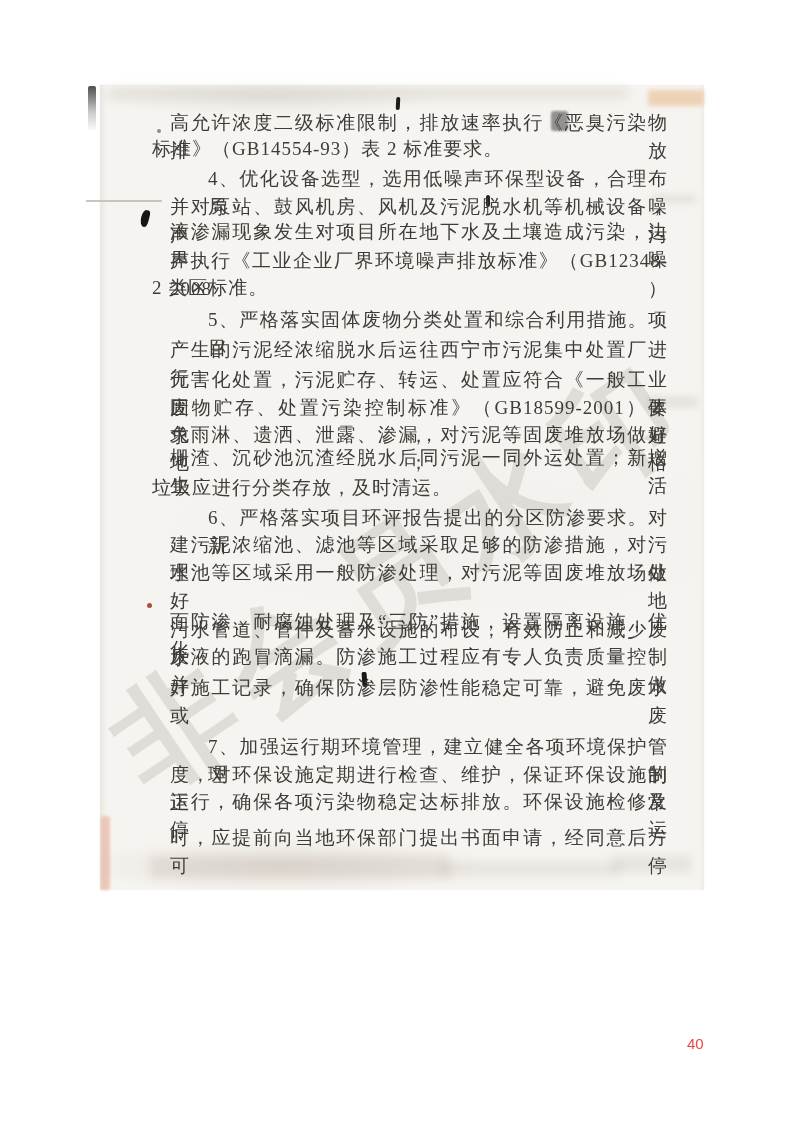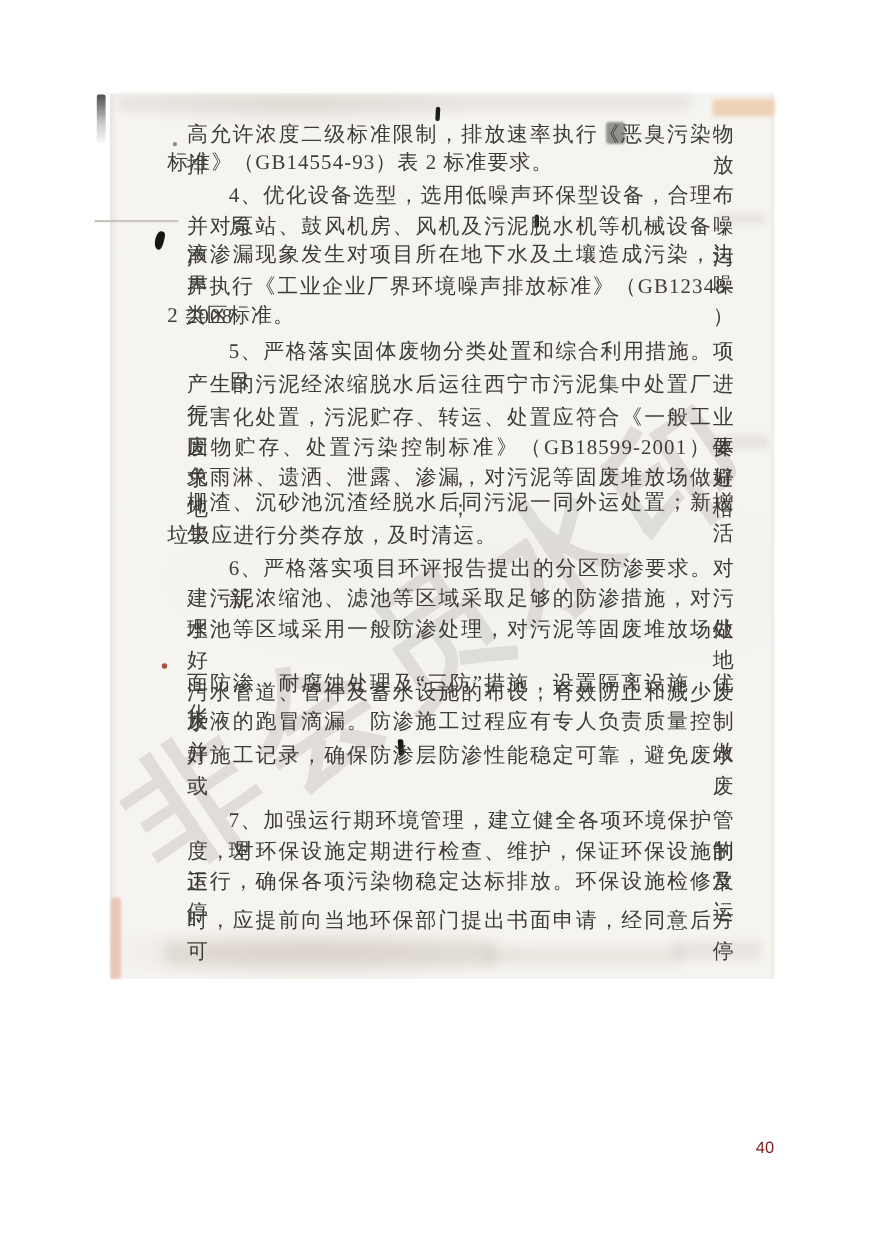--- a/index.html
+++ b/index.html
@@ -54,21 +54,21 @@
     white-space: nowrap;
   }
   .line.full { text-align-last: justify; white-space: normal; margin-left: 18px; }
   .line.indent { left: 190px; width: 460px; }
   
   .pagenum {
     position: absolute;
     left: 687px; top: 1035px;
     font-family: "Liberation Sans", "DejaVu Sans", sans-serif;
     font-size: 15px;
-    color: #7f1d1d;
+    color: #ef4444;
   }
   
   .art { position: absolute; pointer-events: none; }
   .corner-smudge { left: 88px; top: 86px; width: 8px; height: 44px;
     background: linear-gradient(180deg, #4e4e4c 0%, rgba(110,108,105,0.35) 60%, rgba(140,138,134,0.05) 100%);
     border-radius: 2px; filter: blur(0.6px); }
   .top-edge-shade { left: 108px; top: 86px; width: 520px; height: 14px;
     background: rgba(175,170,160,0.18); filter: blur(4px); }
   .topright-tan { left: 648px; top: 90px; width: 56px; height: 16px;
     background: rgba(231,183,135,0.55); border-radius: 3px; filter: blur(2px); }

